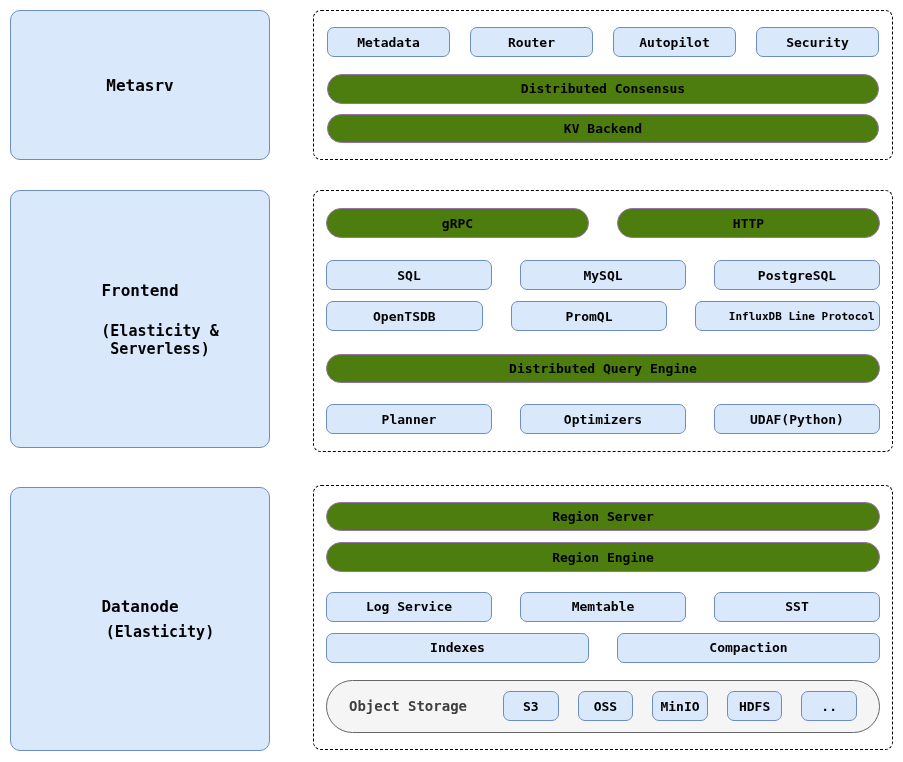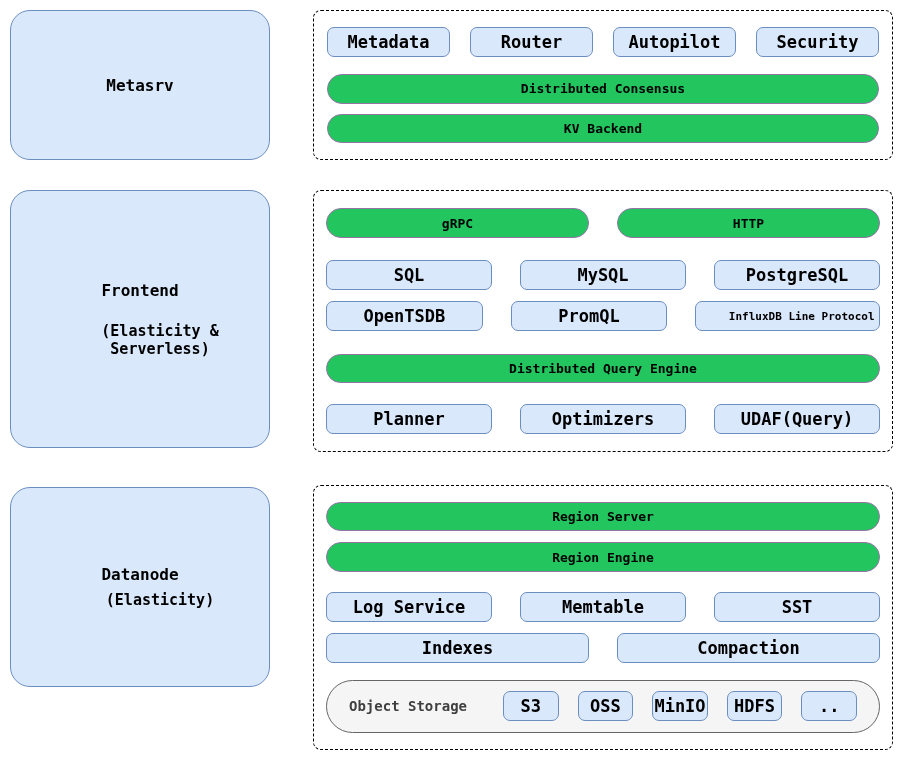--- a/index.html
+++ b/index.html
@@ -14,31 +14,31 @@
     overflow: hidden;
   }
 
   
   .side-node {
     position: absolute;
     left: 10px;
     width: 260px;
     background: #dae8fc;
     border: 1px solid #6c8ebf;
-    border-radius: 20px;
+    border-radius: 10px;
     display: flex;
     flex-direction: column;
     align-items: center;
     justify-content: center;
     gap: 7px;
     text-align: center;
   }
   #metasrv-node  { top: 10px;  height: 150px; }
   #frontend-node { top: 190px; height: 258px; gap: 22px; }
-  #datanode-node { top: 487px; height: 200px; justify-content: center; }
+  #datanode-node { top: 487px; height: 264px; justify-content: center; }
   .node-title    { font-size: 16px; font-weight: 700; }
   .node-subtitle { font-size: 15px; font-weight: 700; margin-left: 40px; }
 
   
   .panel {
     position: absolute;
     left: 313px;
     width: 580px;
     background: #ffffff;
     border: 1px dashed #000000;
@@ -64,30 +64,30 @@
   
   .chip {
     flex: 1;
     height: 30px;
     background: #dae8fc;
     border: 1px solid #6c8ebf;
     border-radius: 7px;
     display: flex;
     align-items: center;
     justify-content: center;
-    font-size: 17px;
+    font-size: 13px;
     font-weight: 700;
     white-space: nowrap;
   }
   .chip.small-text { font-size: 11px; padding-left: 28px; }
 
   
   .pill {
     height: 30px;
-    background: #22c55e;
+    background: #4d7c0f;
     border: 1px solid #9673a6;
     border-radius: 15px;
     display: flex;
     align-items: center;
     justify-content: center;
     font-size: 13px;
     font-weight: 700;
     white-space: nowrap;
   }
   .pill.half { flex: 1; }
@@ -149,21 +149,21 @@
     </div>
     <div class="row gap28 mt11">
       <div class="chip">OpenTSDB</div>
       <div class="chip">PromQL</div>
       <div class="chip small-text">InfluxDB Line Protocol</div>
     </div>
     <div class="pill mt23">Distributed Query Engine</div>
     <div class="row gap28 mt21">
       <div class="chip">Planner</div>
       <div class="chip">Optimizers</div>
-      <div class="chip">UDAF(Query)</div>
+      <div class="chip">UDAF(Python)</div>
     </div>
   </div>
 
   <div class="side-node" id="datanode-node">
     <div class="node-title">Datanode</div>
     <div class="node-subtitle">(Elasticity)</div>
   </div>
 
   <div class="panel" id="datanode-panel">
     <div class="pill">Region Server</div>

